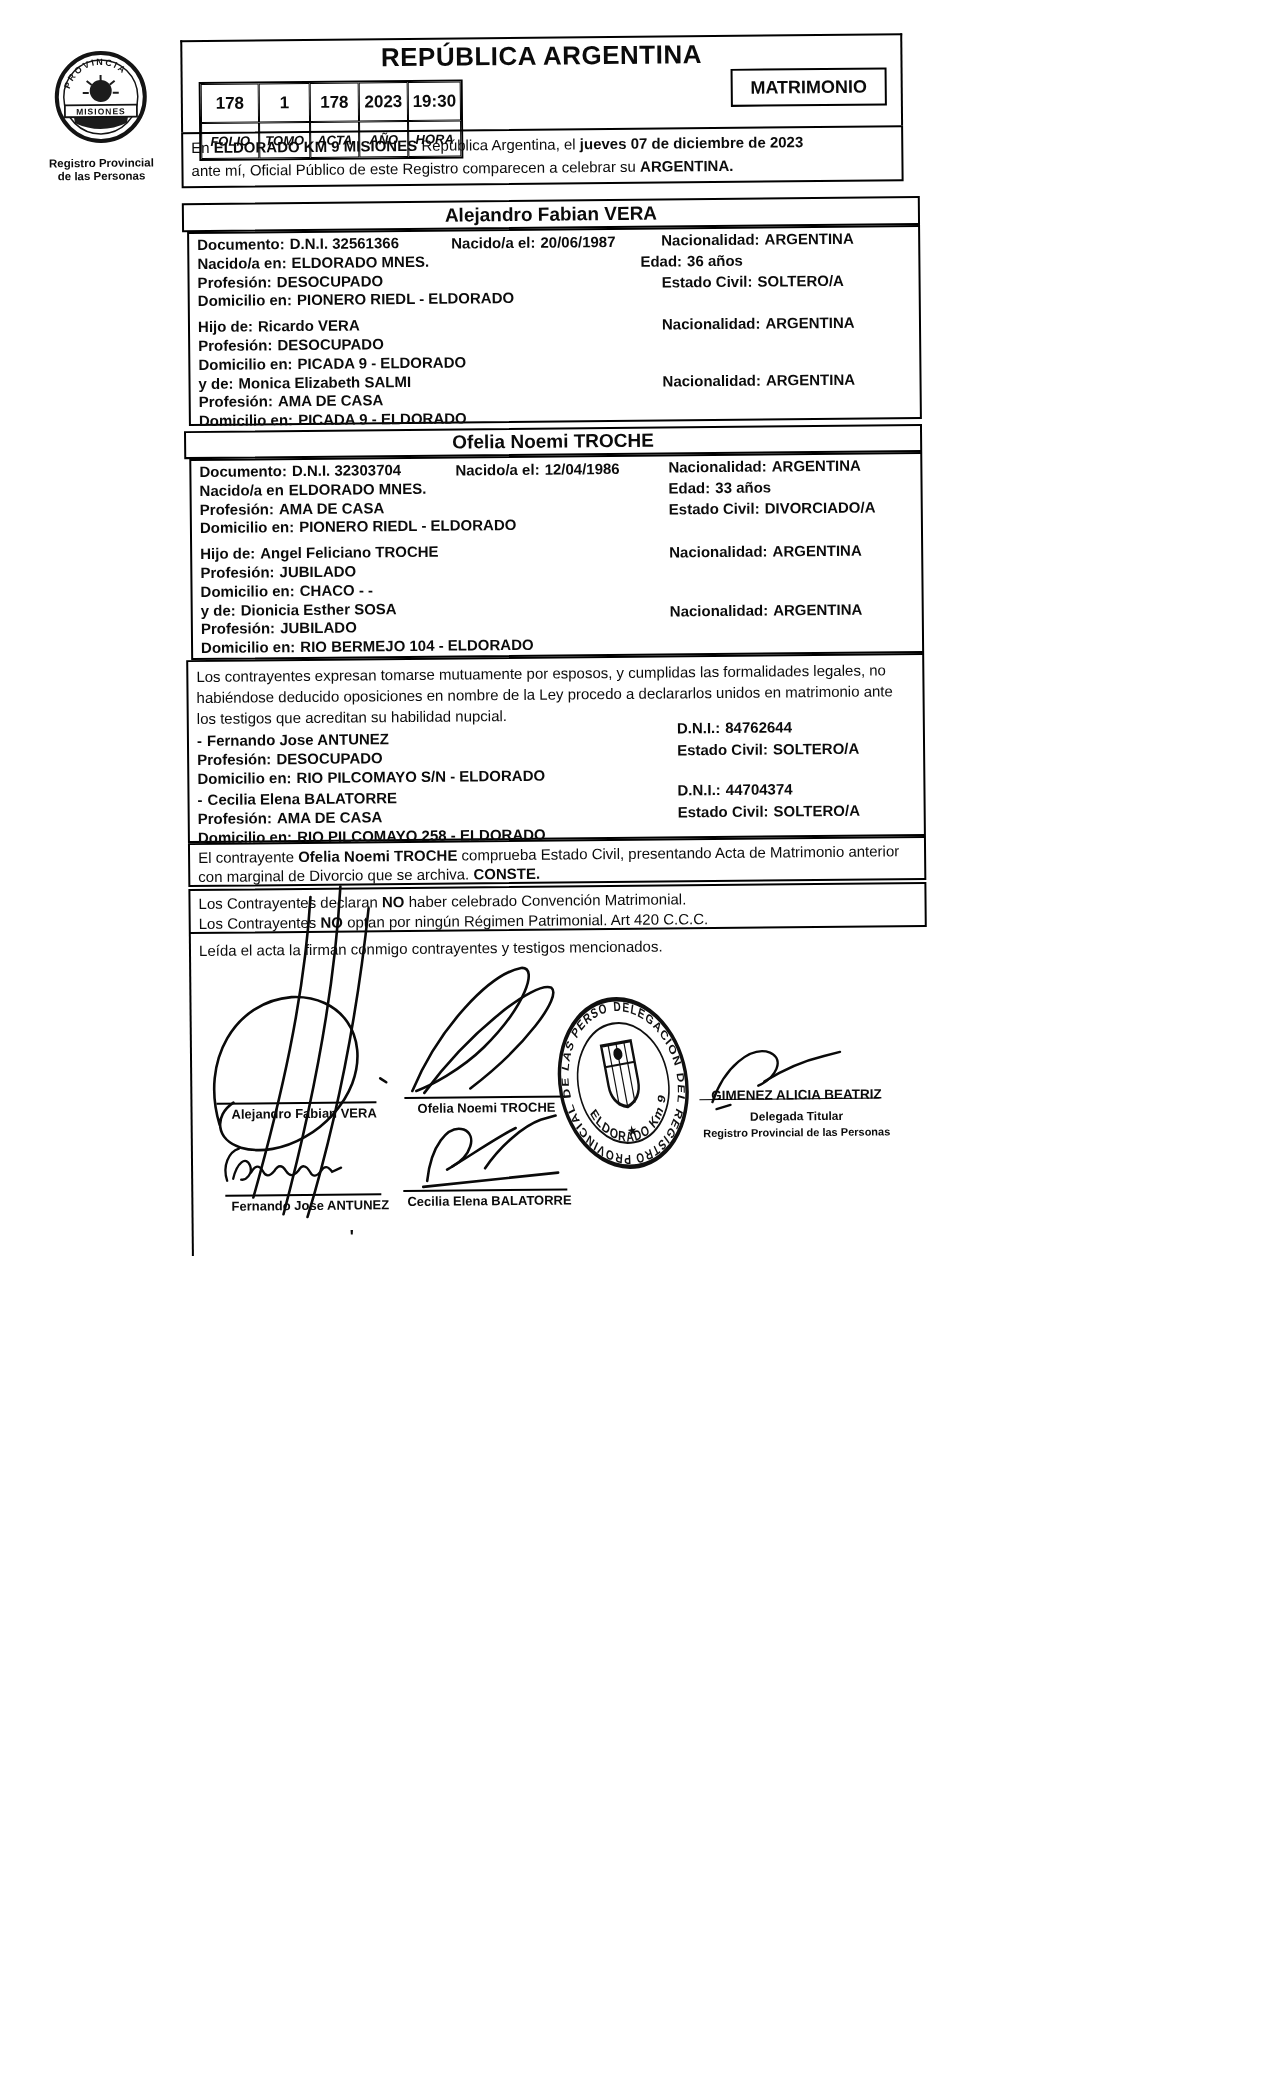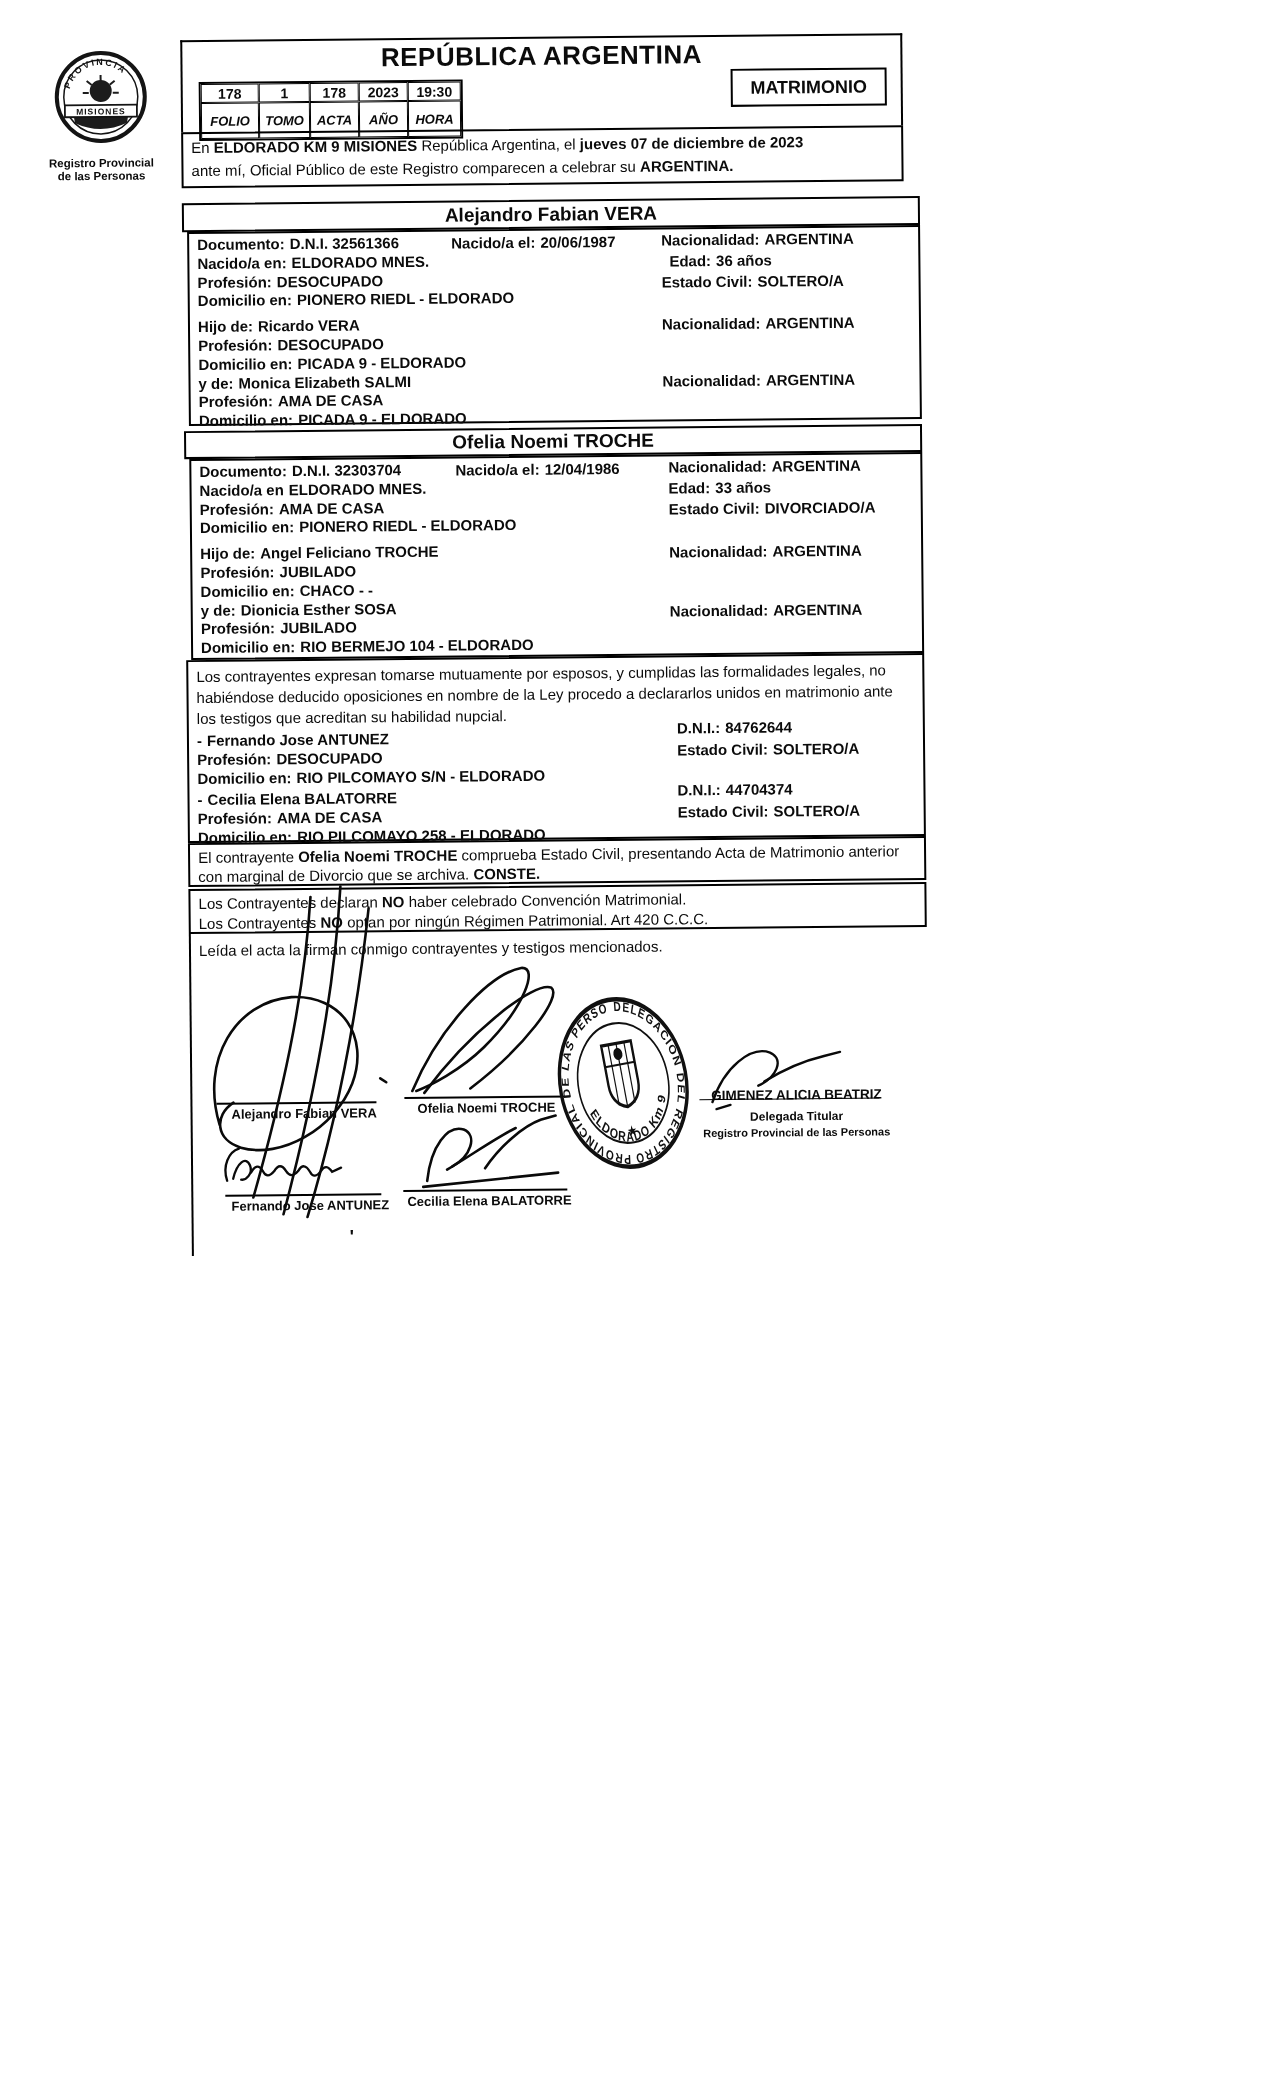--- a/index.html
+++ b/index.html
@@ -6,21 +6,21 @@
   .page{position:relative;width:1275px;height:2094px;background:#ffffff;overflow:hidden;
         font-family:"Liberation Sans","DejaVu Sans",sans-serif;color:#0b0b0b;}
   .scan{position:absolute;inset:0;transform:rotate(-0.55deg);transform-origin:200px 640px;}
   .box{position:absolute;border:2.5px solid #000;background:transparent;box-sizing:border-box;}
   .abs{position:absolute;}
   .title{font-size:26px;font-weight:bold;letter-spacing:0.5px;text-align:center;width:100%;}
   .ftable{position:absolute;display:flex;flex-direction:column;border:2.5px solid #000;background:#fff;}
   .frow{display:flex;}
   .fcell{border:1.8px solid #000;display:flex;align-items:center;justify-content:center;
          font-weight:bold;box-sizing:border-box;background:#fff;}
-  .fval{height:19px;font-size:14px;}
+  .fval{height:39px;font-size:17px;}
   .flab{height:36px;font-size:13px;font-style:italic;}
   .c0{width:58px}.c1{width:51px}.c2{width:49px}.c3{width:49px}.c4{width:53px}
   .matrimonio{display:flex;align-items:center;justify-content:center;font-weight:bold;font-size:18px;}
   .intro-line{position:absolute;left:8px;font-size:15px;white-space:nowrap;}
   .b{font-weight:bold;}
   .band{display:flex;align-items:center;justify-content:center;font-weight:bold;font-size:19px;}
   .prows{position:absolute;left:8px;top:2px;}
   .prow{font-size:15px;line-height:18.8px;white-space:nowrap;}
   .gap{margin-top:7px;}
   .lbl{font-weight:bold;}
@@ -110,21 +110,21 @@
       <div class="prow"><span class="lbl">Domicilio en:</span><span class="val">PIONERO RIEDL - ELDORADO</span></div>
       <div class="prow gap"><span class="lbl">Hijo de:</span><span class="val">Ricardo VERA</span></div>
       <div class="prow"><span class="lbl">Profesión:</span><span class="val">DESOCUPADO</span></div>
       <div class="prow"><span class="lbl">Domicilio en:</span><span class="val">PICADA 9 - ELDORADO</span></div>
       <div class="prow"><span class="lbl">y de:</span><span class="val">Monica Elizabeth SALMI</span></div>
       <div class="prow"><span class="lbl">Profesión:</span><span class="val">AMA DE CASA</span></div>
       <div class="prow"><span class="lbl">Domicilio en:</span><span class="val">PICADA 9 - ELDORADO</span></div>
     </div>
     <div class="rrow" style="left:262px;top:3px;"><span class="lbl">Nacido/a el:</span><span class="val">20/06/1987</span></div>
     <div class="rrow" style="left:472px;top:2px;"><span class="lbl">Nacionalidad:</span><span class="val">ARGENTINA</span></div>
-    <div class="rrow" style="left:480px;top:23px;"><span class="lbl">Edad:</span><span class="val">36 años</span></div>
+    <div class="rrow" style="left:451px;top:23px;"><span class="lbl">Edad:</span><span class="val">36 años</span></div>
     <div class="rrow" style="left:472px;top:44px;"><span class="lbl">Estado Civil:</span><span class="val">SOLTERO/A</span></div>
     <div class="rrow" style="left:472px;top:86px;"><span class="lbl">Nacionalidad:</span><span class="val">ARGENTINA</span></div>
     <div class="rrow" style="left:472px;top:143px;"><span class="lbl">Nacionalidad:</span><span class="val">ARGENTINA</span></div>
   </div>
 
   <div class="box band" style="left:186px;top:431px;width:738px;height:28px;">Ofelia Noemi TROCHE</div>
   <div class="box" style="left:191px;top:459px;width:733px;height:201px;">
     <div class="prows">
       <div class="prow"><span class="lbl">Documento:</span><span class="val">D.N.I. 32303704</span></div>
       <div class="prow"><span class="lbl">Nacido/a en</span><span class="val">ELDORADO MNES.</span></div>

